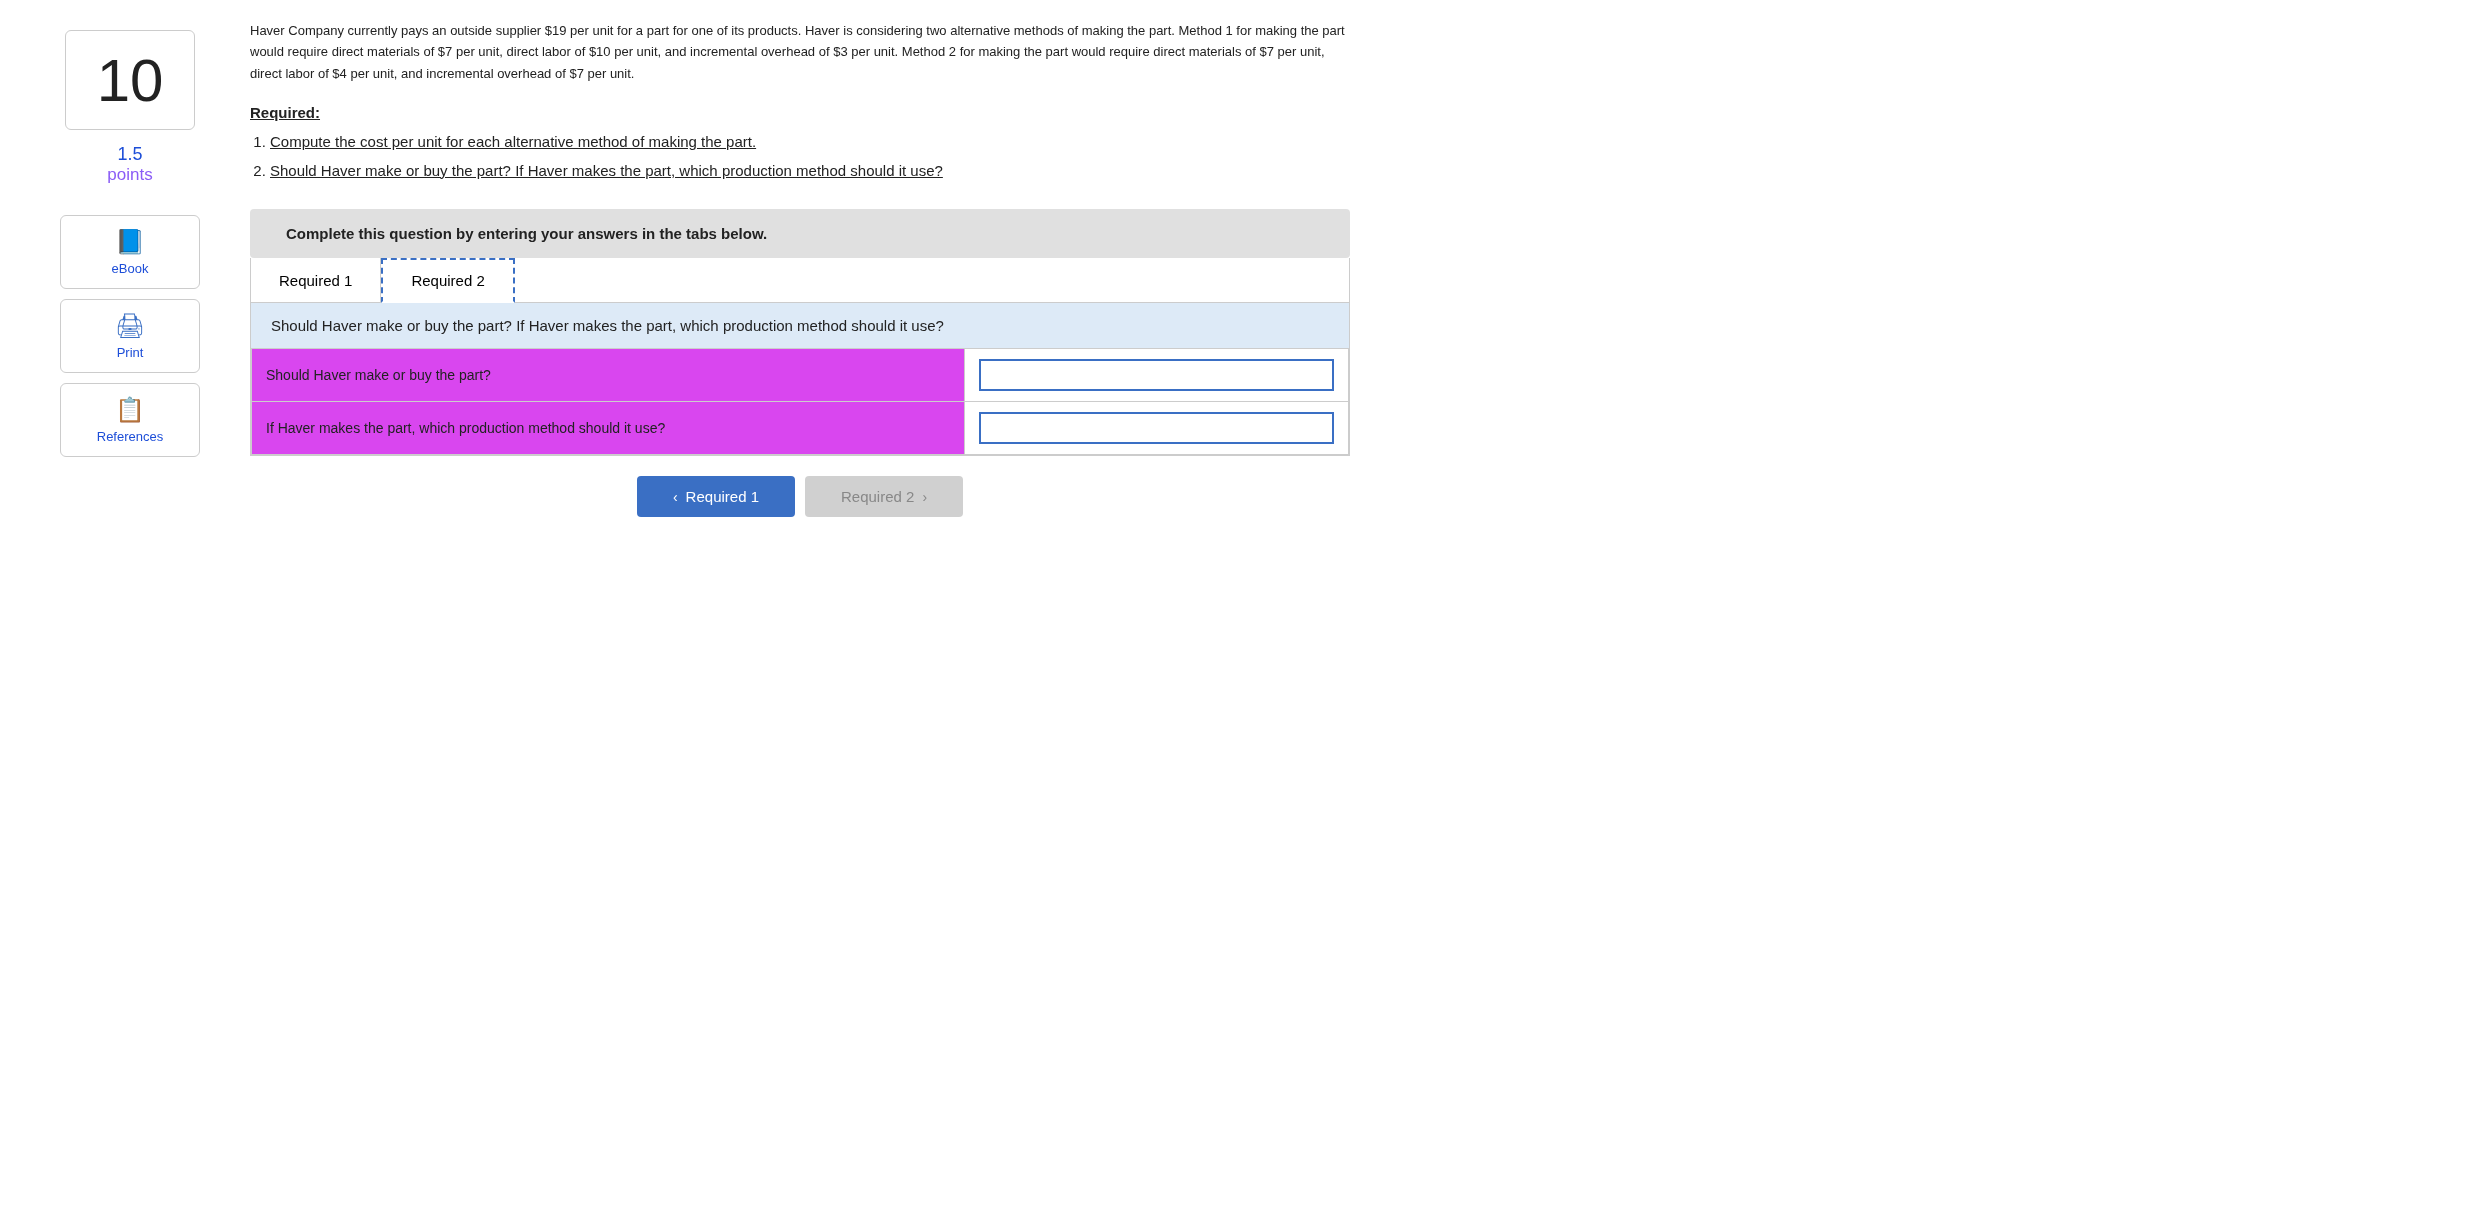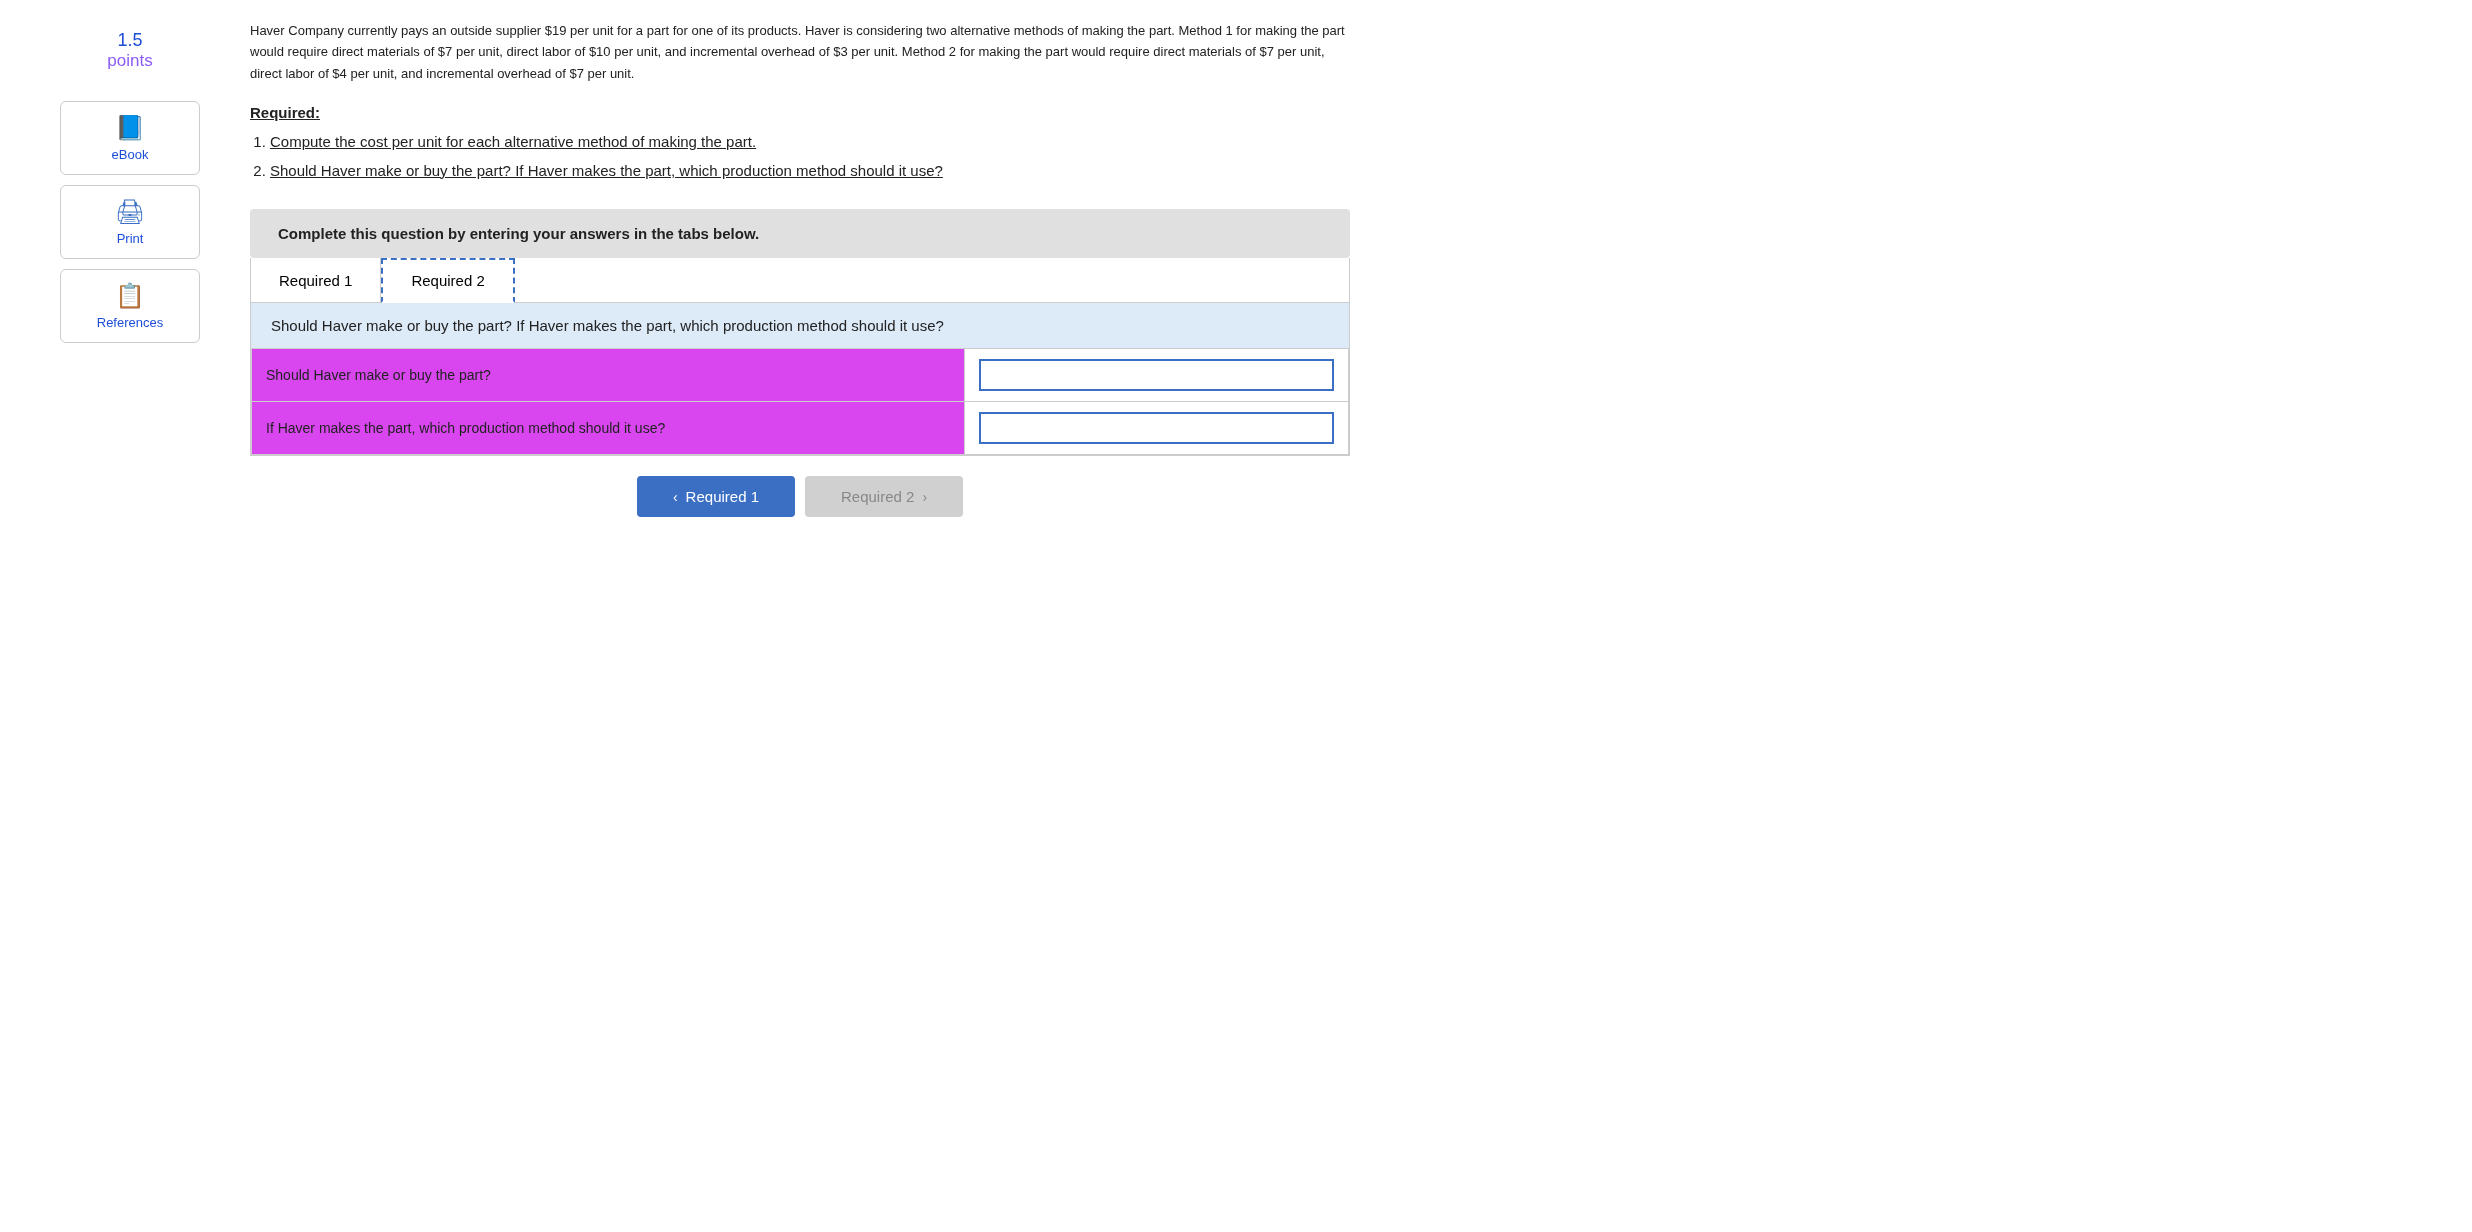--- a/index.html
+++ b/index.html
@@ -90,21 +90,21 @@
       text-decoration: underline;
     }
     .required-list li {
       margin-bottom: 6px;
       font-size: 15px;
       line-height: 1.5;
     }
     .complete-banner {
       background: #e0e0e0;
       border-radius: 4px;
-      padding: 16px 28px;
+      padding: 16px 36px;
       font-weight: 700;
       font-size: 15px;
       margin-bottom: 0;
       max-width: 1100px;
     }
     .tabs-area {
       border: 1px solid #ccc;
       max-width: 1100px;
       border-top: none;
     }
@@ -196,20 +196,23 @@
       gap: 8px;
     }
     .chevron { font-size: 14px; }
   </style>
 </head>
 <body>
 
 <div class="page-layout">
 
   <div class="sidebar">
+    <div class="question-number-box">
+      <span>10</span>
+    </div>
     <div class="points-label">
       <div class="points-value">1.5</div>
       <div class="points-text">points</div>
     </div>
     <div class="sidebar-btn">
       <span class="sidebar-icon">📘</span>
       <span class="sidebar-btn-label">eBook</span>
     </div>
     <div class="sidebar-btn">
       <span class="sidebar-icon">🖨</span>

